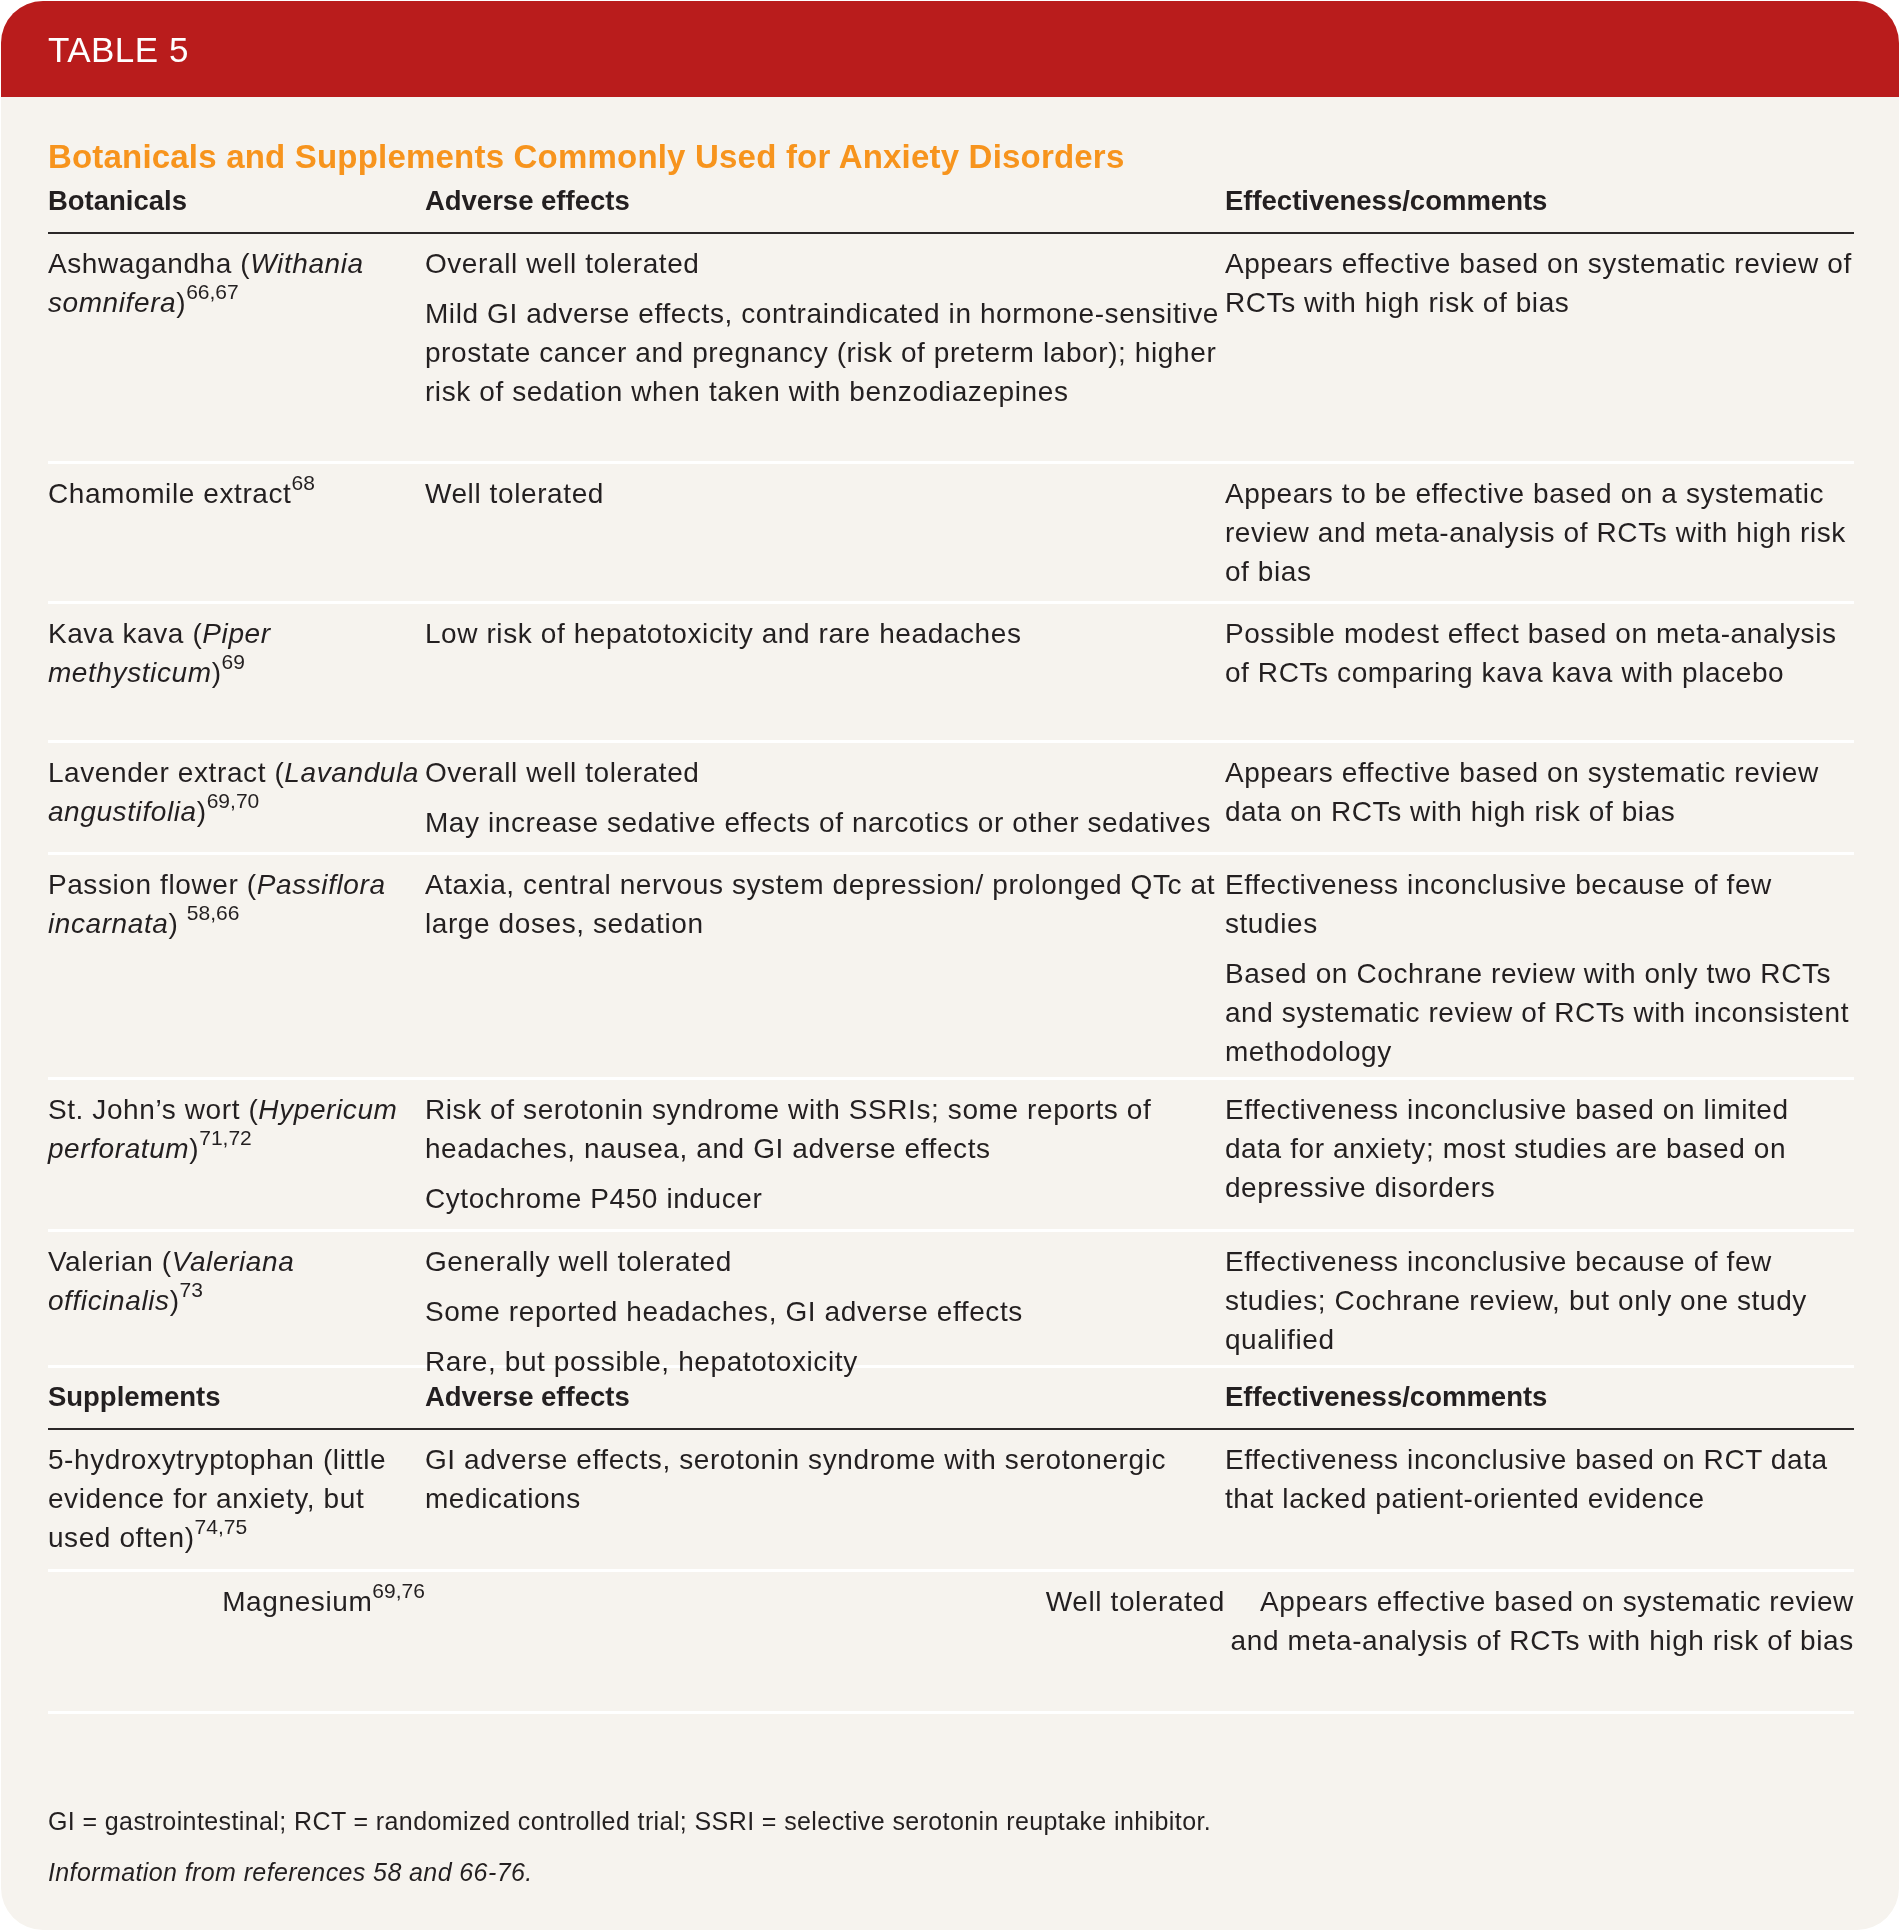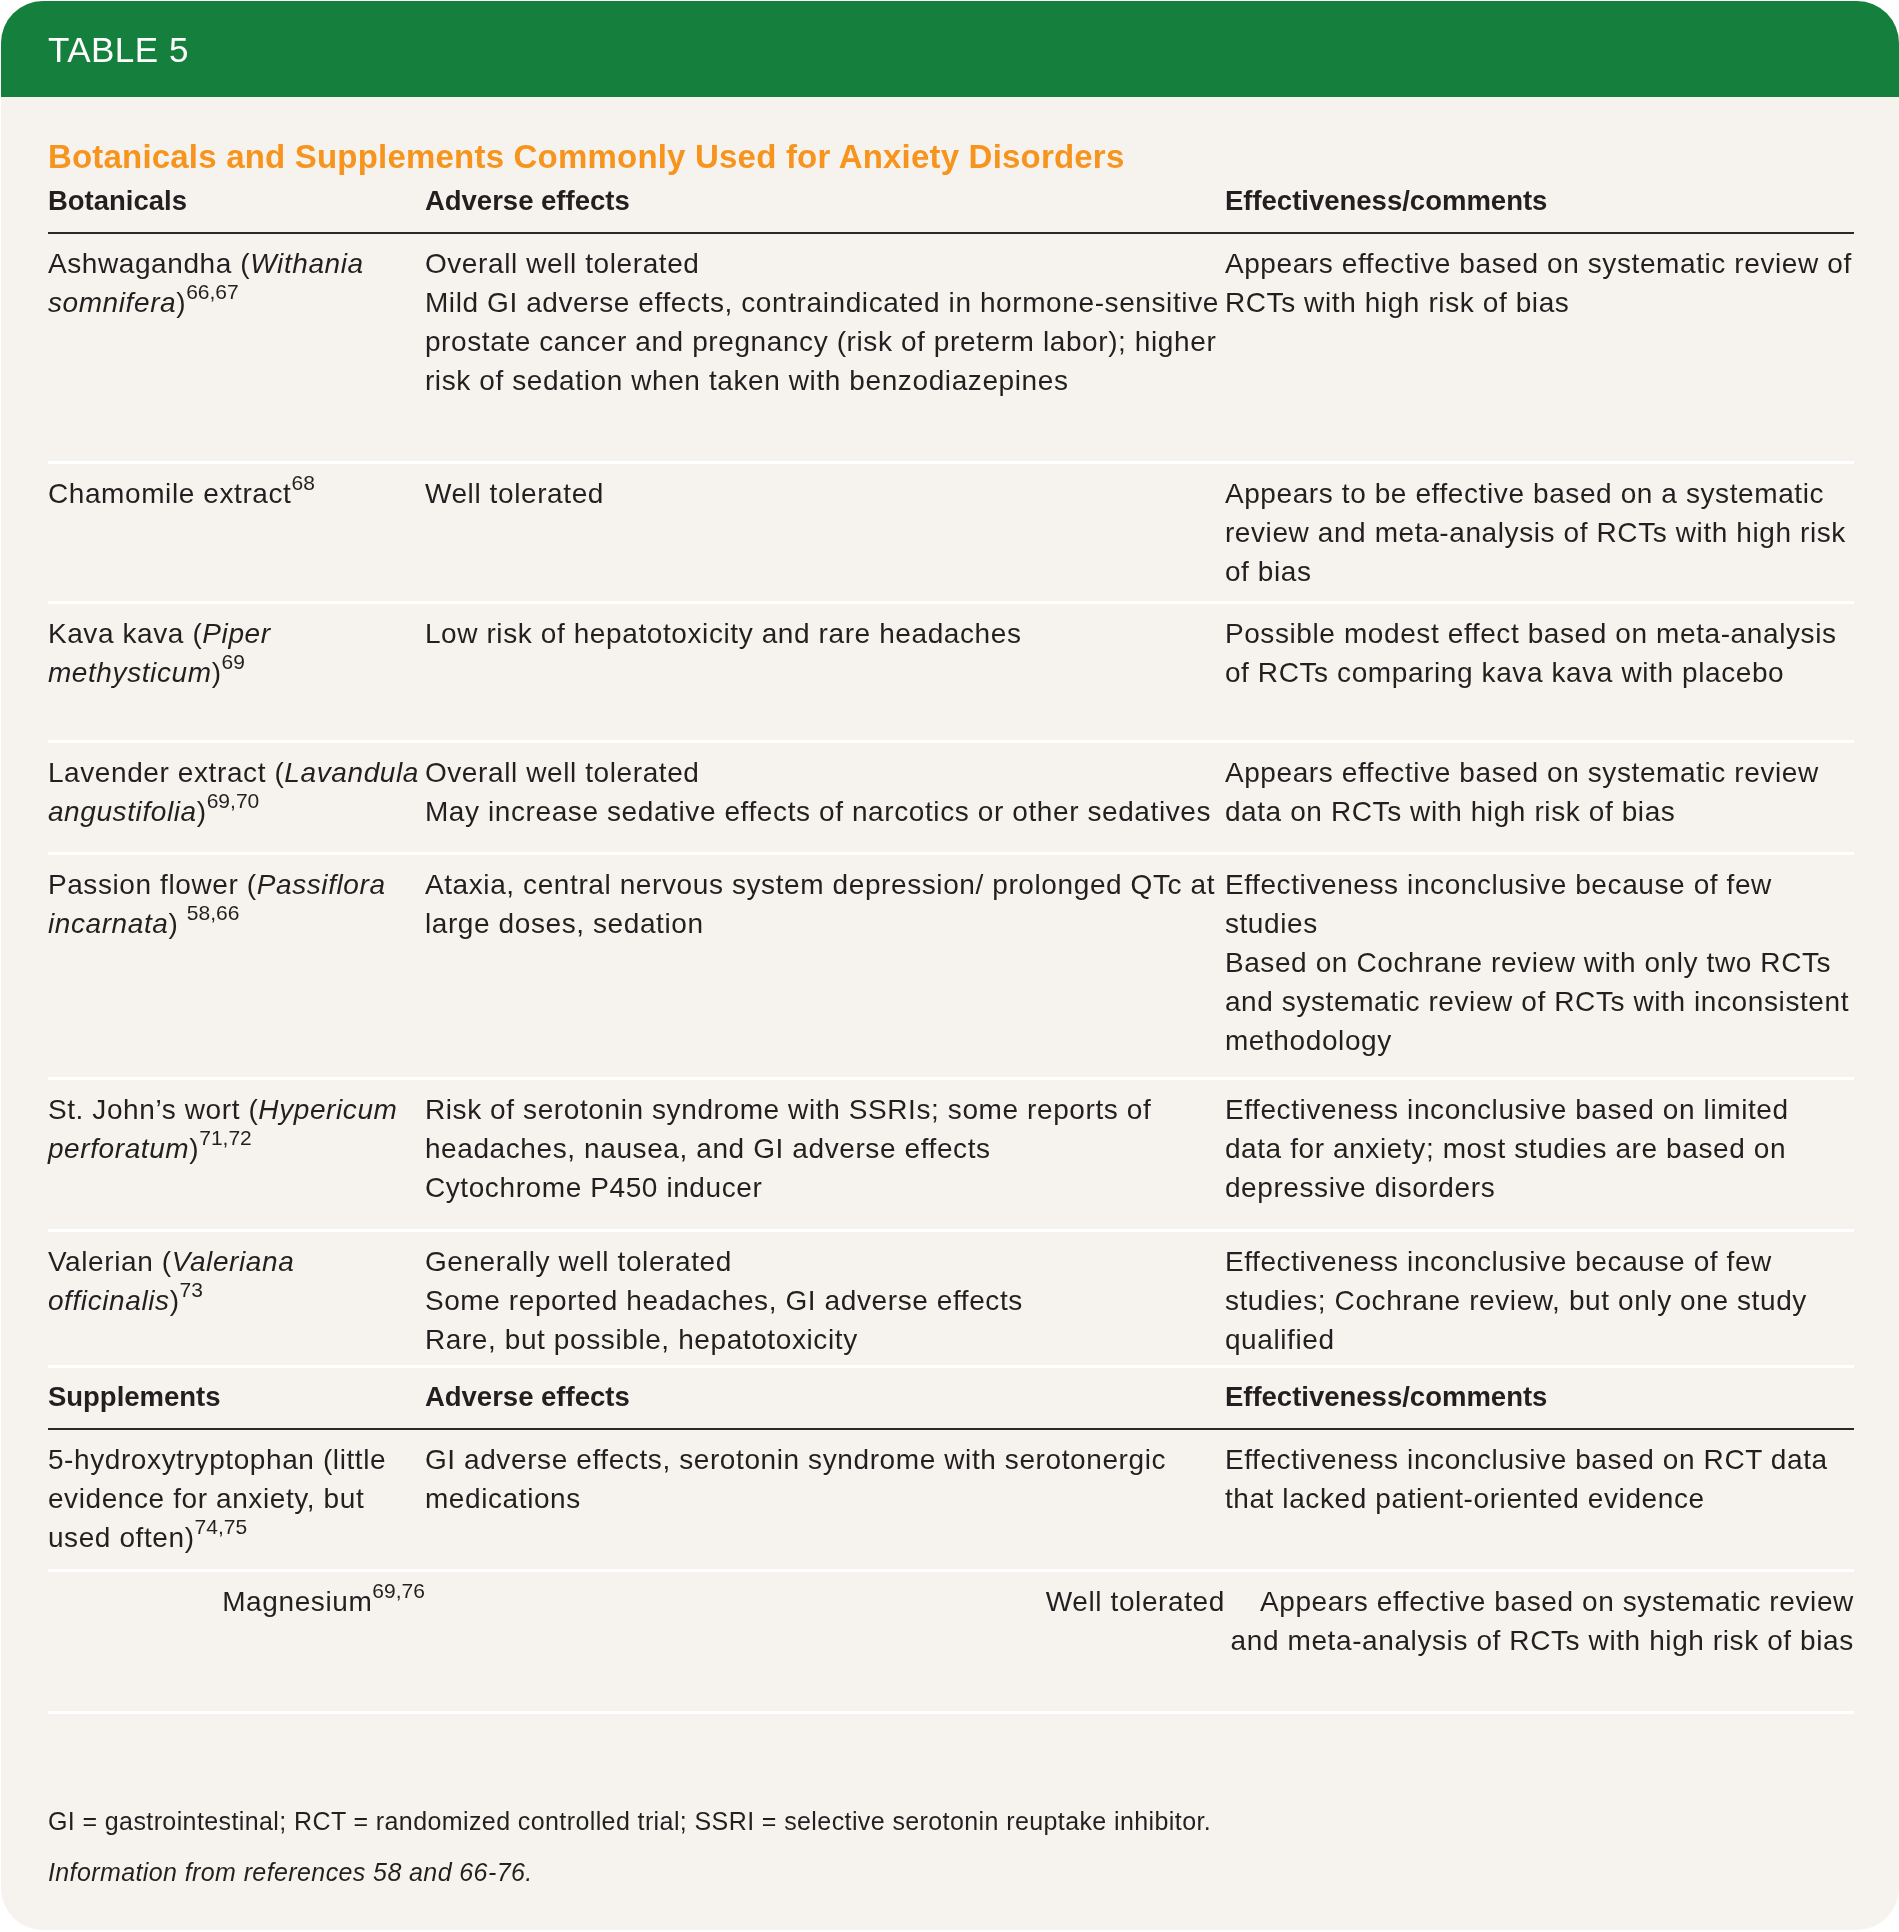--- a/index.html
+++ b/index.html
@@ -1,35 +1,35 @@
 <!DOCTYPE html>
 <html style="font-size:14.7px"><head>
 <meta charset="utf-8">
 <style>
   html, body { margin: 0; padding: 0; background: #ffffff; }
   body { width: 1900px; height: 1932px; position: relative; overflow: hidden;
          font-family: "DejaVu Sans", sans-serif; color: #231f20; }
   .card { position: absolute; left: 0.9px; top: 0.9px; width: 1898px; height: 1929px;
           background: #f6f3ee; border-radius: 42px; overflow: hidden; }
-  .band { position: absolute; left: 0; top: 0; width: 100%; height: 96px; background: #15803d; }
+  .band { position: absolute; left: 0; top: 0; width: 100%; height: 96px; background: #b91c1c; }
   .band-label { position: absolute; left: 47px; top: 27.5px; font-size: 35px; color: #ffffff;
                 font-family: "Liberation Sans", sans-serif; letter-spacing: 0.5px; line-height: 44px; }
   .title { position: absolute; left: 47px; top: 132px; font-size: 33px; font-weight: bold; color: #f7941d;
            font-family: "Liberation Sans", sans-serif; line-height: 48px; letter-spacing: 0.2px; }
   .table { position: absolute; left: 47px; top: 171px; width: 1806px; }
   .hdr { display: grid; grid-template-columns: 377px 800px 629px; height: 62px;
          border-bottom: 2.8px solid #2b2828; box-sizing: border-box; }
   .hdr div { font-weight: bold; font-size: 27.5px; line-height: 39px; padding-top: 9.2px;
              font-family: "Liberation Sans", sans-serif; }
   .row { display: grid; grid-template-columns: 377px 800px 629px; border-bottom: 3.7px solid #ffffff;
          box-sizing: border-box; }
   .cell { font-size: 28px; line-height: 39px; padding-top: 10px; padding-bottom: 11px;
           font-family: "Liberation Sans", sans-serif; letter-spacing: 0.6px; color: #231f20; }
   .cell .p { display: block; }
-  .cell .p + .p { margin-top: 0; }
+  .cell .p + .p { margin-top: 11px; }
   .cell i { font-style: italic; }
   sup { font-size: 21px; line-height: 0; vertical-align: 13px; letter-spacing: 0; }
   .foot { position: absolute; left: 47px; font-size: 25px; font-family: "Liberation Sans", sans-serif;
           color: #231f20; letter-spacing: 0.4px; }
   .foot.note { font-style: italic; }
 </style>
 </head>
 <body>
 
 <div class="card">

